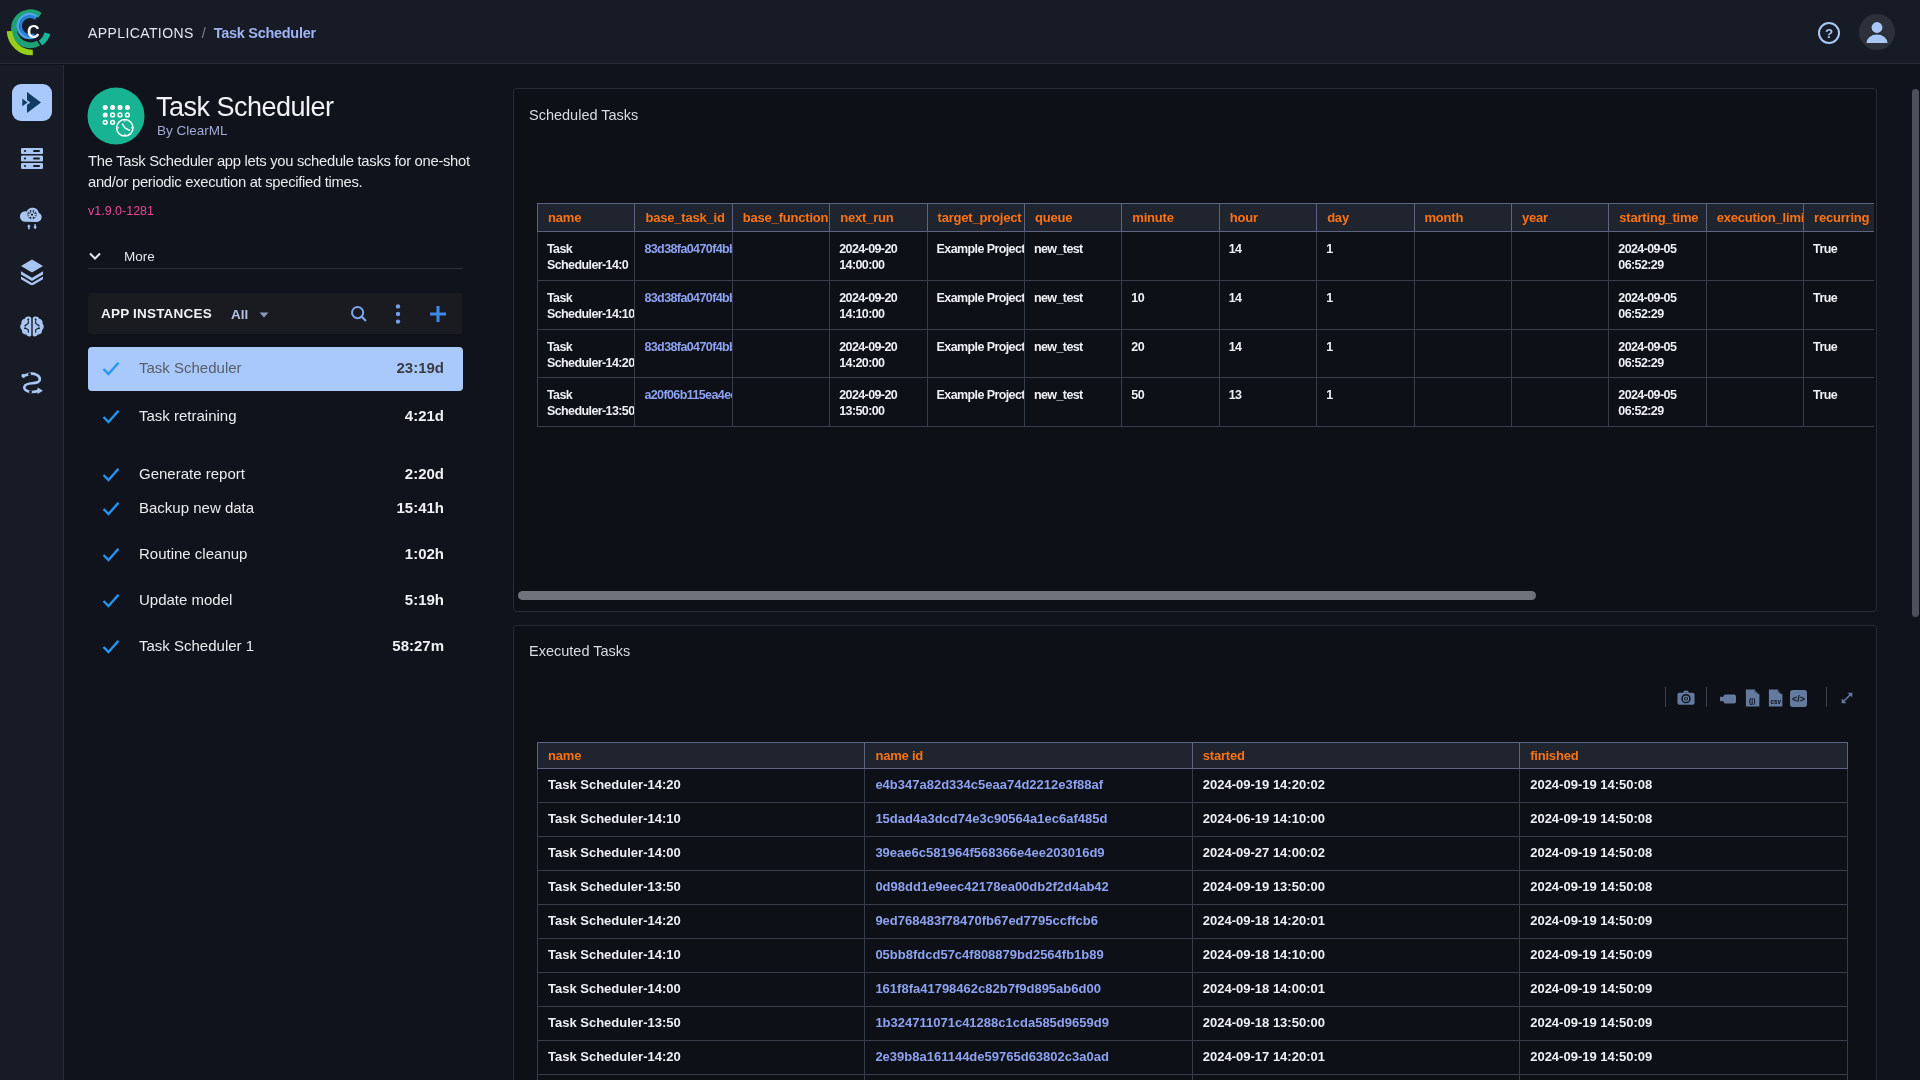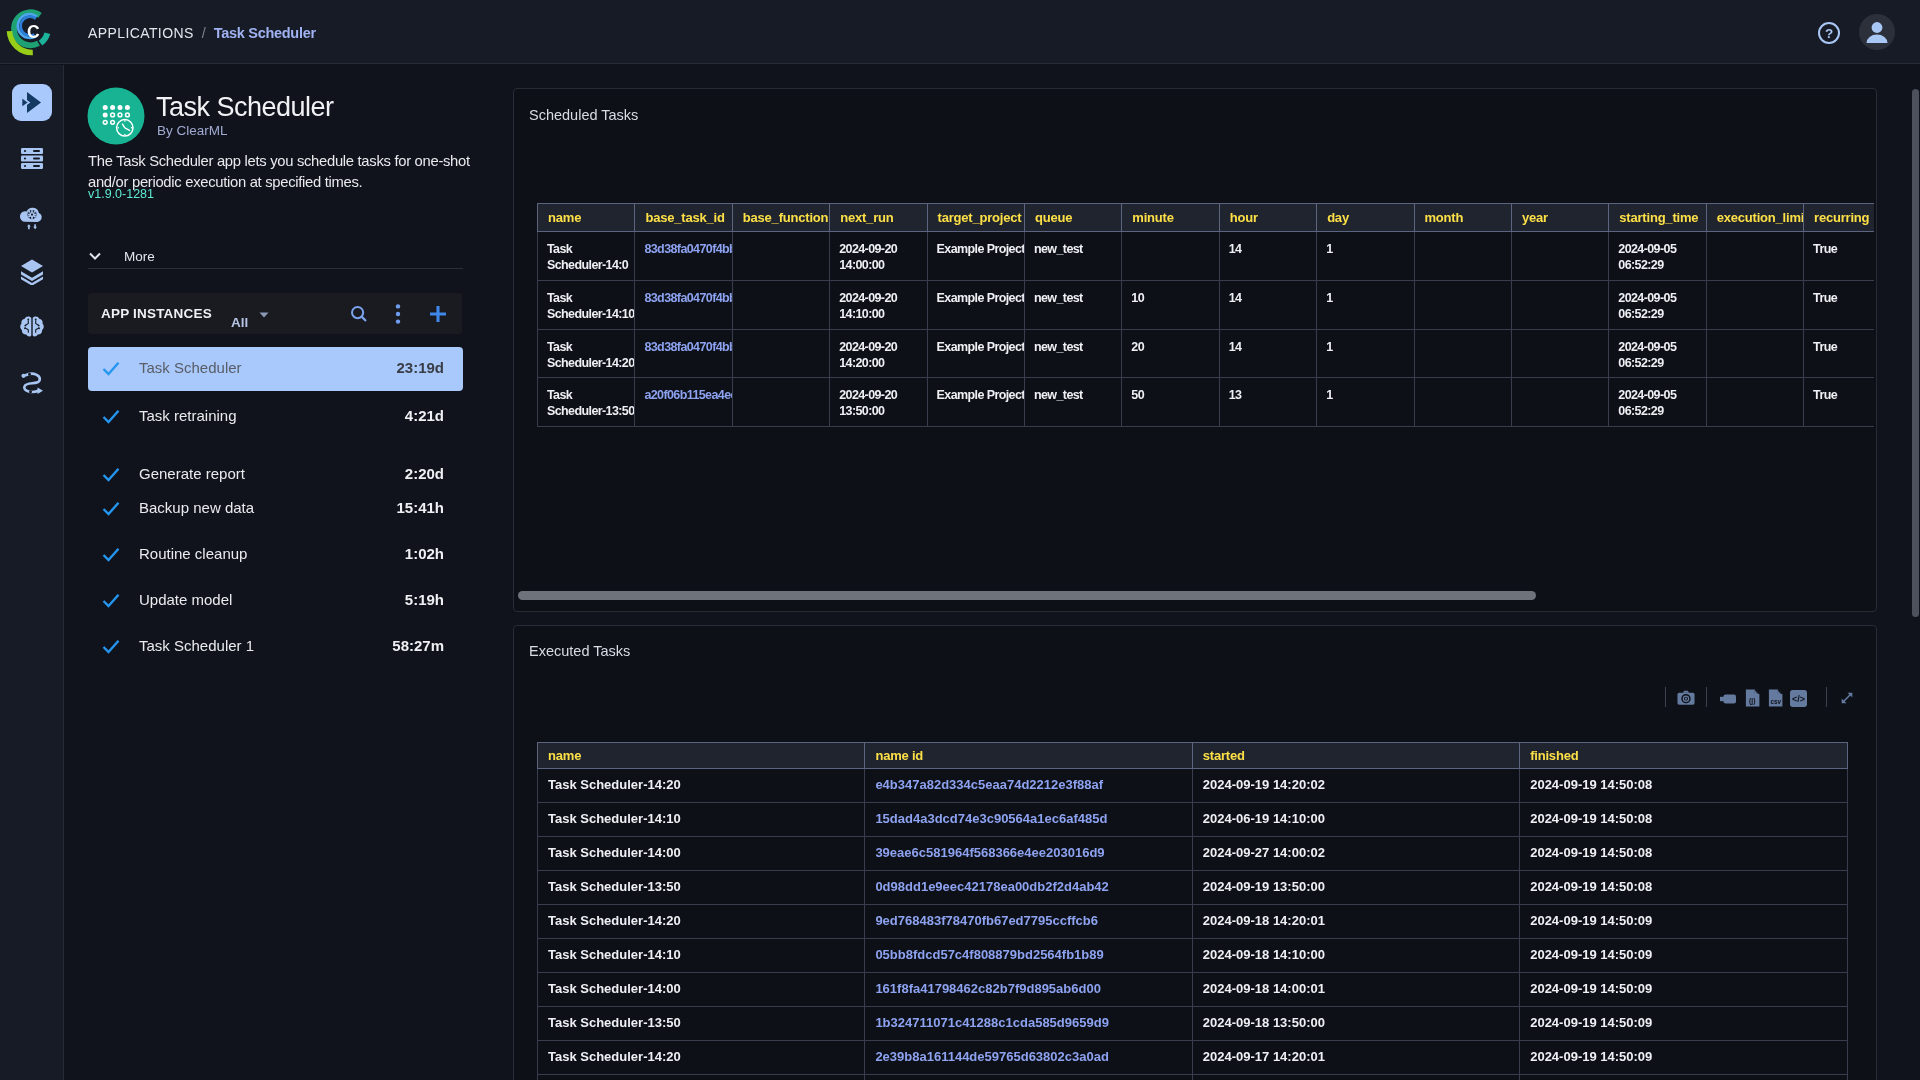--- a/index.html
+++ b/index.html
@@ -8,41 +8,41 @@
 
 #topbar { position:absolute; left:0; top:0; width:1920px; height:64px; background:#171b25; border-bottom:1px solid #262b36; }
 #sidebar { position:absolute; left:0; top:65px; width:64px; height:1015px; background:#171b25; border-right:1px solid #262b36; }
 .crumb1 { color:#e3e6ec; font-size:14px; letter-spacing:0.4px; }
 .crumbsep { color:#7c818c; font-size:14.5px; }
 .crumb2 { color:#a0b2f2; font-size:14.5px; font-weight:bold; letter-spacing:-0.3px; }
 
 #apptitle { position:absolute; left:156px; top:92px; font-size:27px; font-weight:500; letter-spacing:-0.5px; color:#f1f2f5; }
 #byline { position:absolute; left:157px; top:123px; font-size:13.5px; color:#a0aad2;text-align:center; }
 #desc { position:absolute; left:88px; top:151px; width:430px; font-size:14.8px; letter-spacing:-0.3px; line-height:21px; color:#e8eaee; }
-#version { position:absolute; left:88px; top:187px; font-size:12.5px; color:#5eead4; }
+#version { position:absolute; left:88px; top:204px; font-size:12.5px; color:#ec4899; }
 #morerow { position:absolute; left:88px; top:249px; color:#e2e5ea; font-size:13.5px; }
 #hr1 { position:absolute; left:88px; top:268px; width:375px; height:1px; background:#2a2f3a; }
 #appbar { position:absolute; left:88px; top:293px; width:374px; height:41px; background:#191b21; border-radius:3px; }
 #appbar .t { position:absolute; left:13px; top:13px; font-size:13.5px; font-weight:bold; color:#f0f1f4; letter-spacing:0.2px; }
-#appbar .all { position:absolute; left:143px; top:22px; font-size:13.5px; font-weight:bold; color:#b6c4e4; }
+#appbar .all { position:absolute; left:143px; top:14px; font-size:13.5px; font-weight:bold; color:#b6c4e4; }
 .inst { position:absolute; left:88px; width:375px; height:44px; }
 .inst .nm { position:absolute; left:51px; top:12px; font-size:15px; color:#e9ebee; }
 .inst .tm { position:absolute; right:19px; top:12px; font-size:15px; font-weight:bold; color:#eef0f3; }
 .inst.sel { background:#a9c8fb; border-radius:4px; }
 .inst.sel .nm { color:#585d66; }
 .inst.sel .tm { color:#383d45; }
 
 .card { position:absolute; background:#0d1017; border:1px solid #262b36; border-radius:4px; }
 .cardtitle { position:absolute; font-size:14.5px; color:#d9dce3; }
 
 table { border-collapse:collapse; table-layout:fixed; }
 .sch { width:1364px; }
 .exe { width:1310px; }
 td,th { overflow:hidden; white-space:nowrap; }
-.sch th, .exe th { background:#20242e; border:1px solid #5d6480; color:#fde047; font-size:13px; letter-spacing:-0.2px; font-weight:bold; text-align:left; padding:0 0 0 10px; }
+.sch th, .exe th { background:#20242e; border:1px solid #5d6480; color:#f97316; font-size:13px; letter-spacing:-0.2px; font-weight:bold; text-align:left; padding:0 0 0 10px; }
 .sch td, .exe td { border:1px solid #373d4d; color:#eef0f4; font-size:13px; font-weight:bold; padding:0 0 0 10px; vertical-align:middle; line-height:16.5px; }
 .sch td { font-size:12.5px; letter-spacing:-0.6px; padding:9px 0 0 9px; vertical-align:top; line-height:16px; }
 td.id { color:#8da2f0; }
 .sch td.wrap { white-space:normal; }
 
 #hthumb { position:absolute; left:518px; top:591px; width:1018px; height:9px; border-radius:4.5px; background:#6e727a; }
 #vthumb { position:absolute; left:1912px; top:89px; width:7px; height:528px; border-radius:3.5px; background:#4c515c; }
 </style></head>
 <body>
 <div id="topbar">

